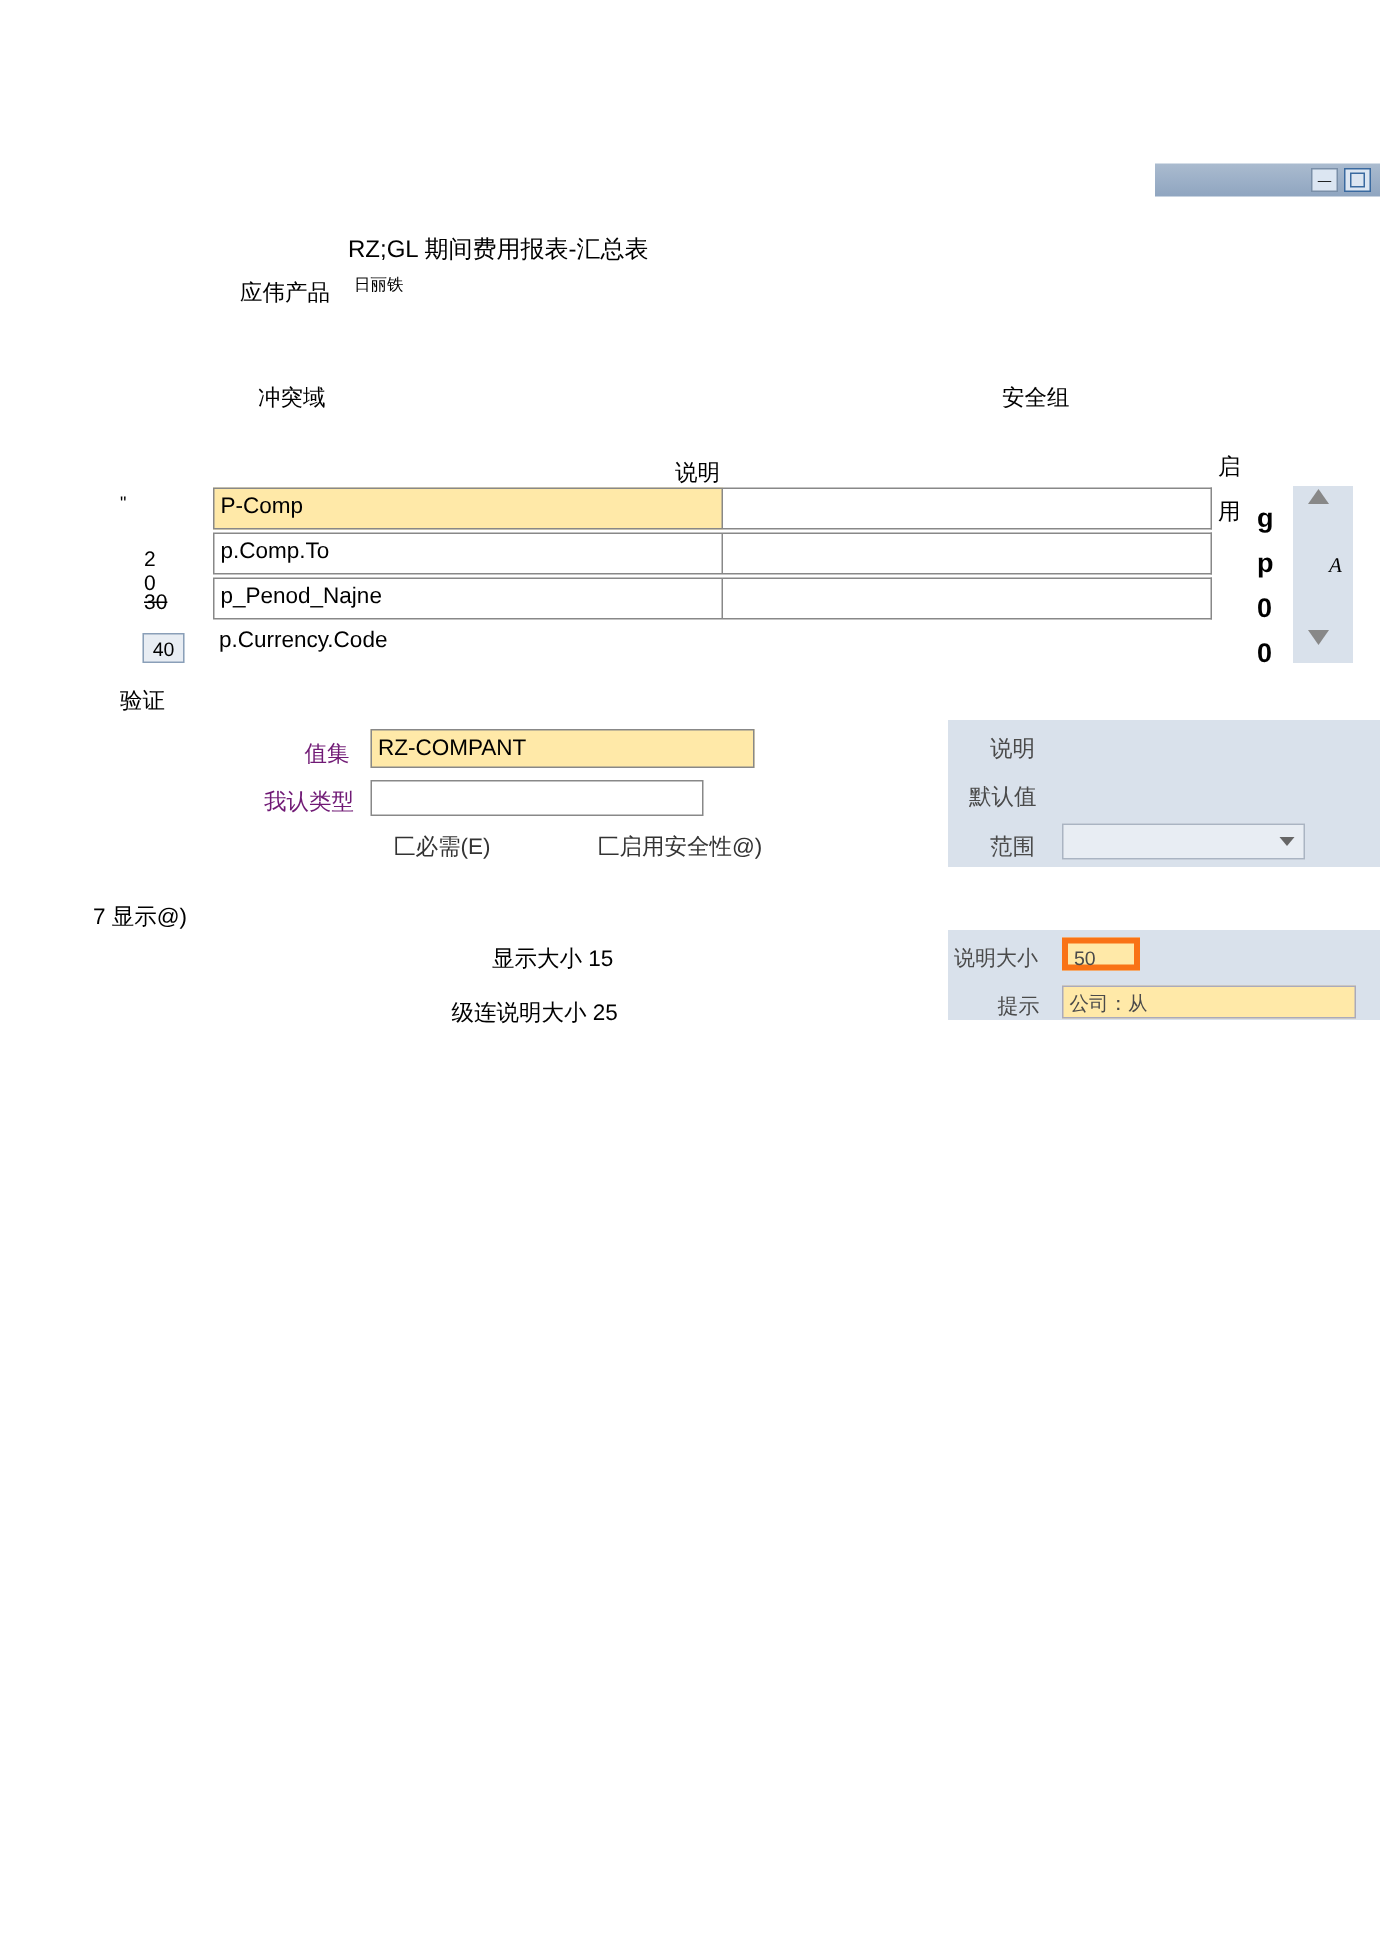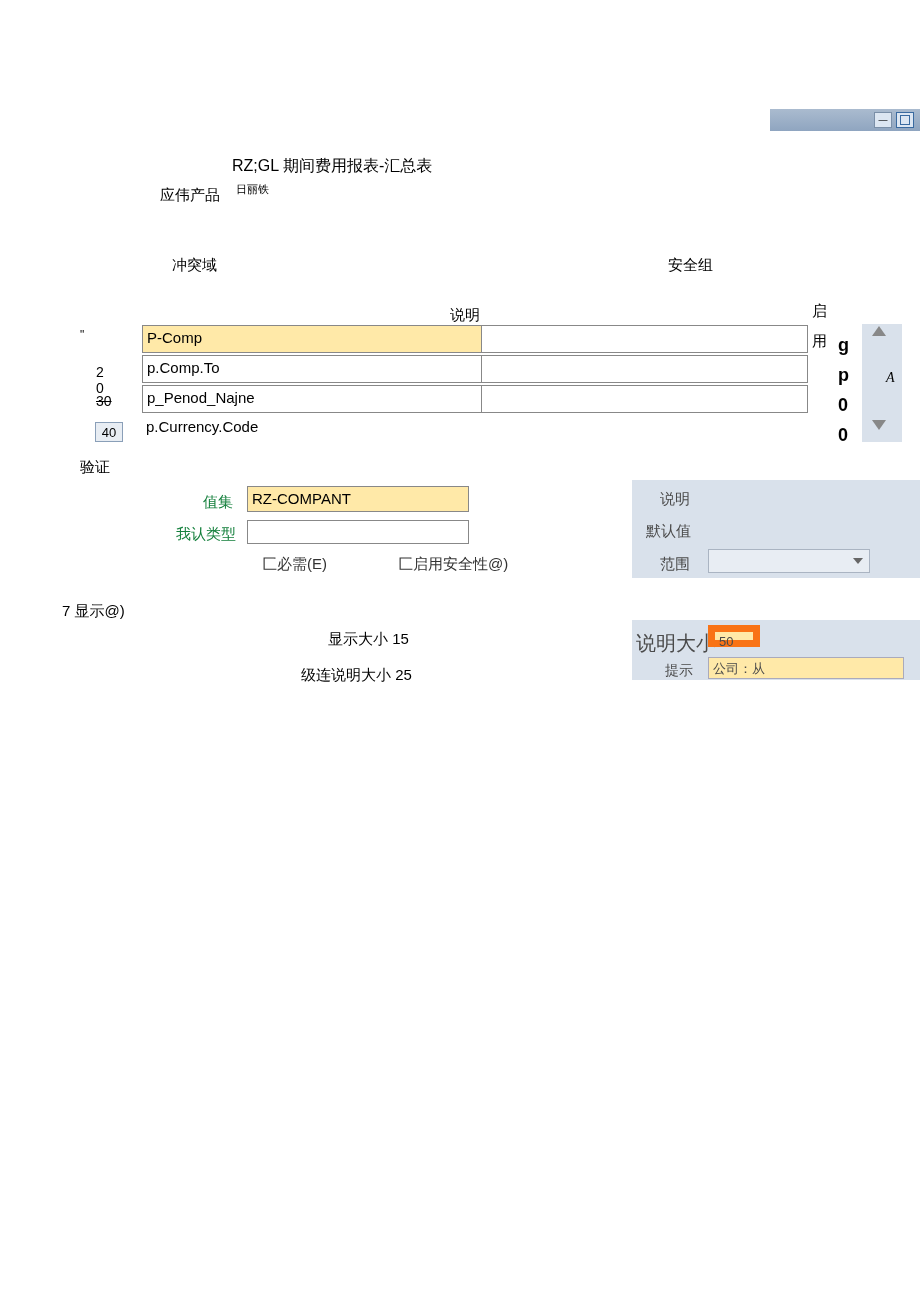--- a/index.html
+++ b/index.html
@@ -197,27 +197,27 @@
     .bg-strip {
       position: absolute;
       background: #d9e1eb;
     }
     .bg1 { top: 324px; left: 862px; width: 40px; height: 118px; }
     .bg2 { top: 480px; left: 632px; width: 288px; height: 98px; }
     .bg3 { top: 620px; left: 632px; width: 288px; height: 60px; }
     .label-888 {
       position: absolute;
       font-size: 15px;
-      color: #15803d;
+      color: #701a75;
     }
     .valueset-label { top: 493px; left: 203px; }
     .valueset-input {
       position: absolute;
       top: 486px; left: 247px;
-      width: 222px; height: 26px;
+      width: 256px; height: 26px;
       border: 1px solid #888;
       background: #ffe9a8;
       padding: 3px 4px;
       font-size: 15px;
     }
     .recog-label { top: 525px; left: 176px; }
     .recog-input {
       position: absolute;
       top: 520px; left: 247px;
       width: 222px; height: 24px;
@@ -247,26 +247,26 @@
     }
     .range-select .tri-down-sm {
       width: 0; height: 0;
       border-left: 5px solid transparent;
       border-right: 5px solid transparent;
       border-top: 6px solid #666;
     }
     .display-section { top: 602px; left: 62px; font-size: 15px; position: absolute; }
     .display-size-label { top: 630px; left: 328px; position: absolute; font-size: 15px; }
     .cascade-label { top: 666px; left: 301px; position: absolute; font-size: 15px; }
-    .desc-size-label { top: 630px; left: 636px; position: absolute; font-size: 20px; color: #4a4a4a; }
+    .desc-size-label { top: 630px; left: 636px; position: absolute; font-size: 14px; color: #4a4a4a; }
     .desc-size-input {
       position: absolute;
       top: 625px; left: 708px;
       width: 52px; height: 22px;
-      border: 7px solid #f97316;
+      border: 4px solid #f97316;
       background: #ffe9a8;
       font-size: 13px;
       padding: 2px 4px;
       color: #4a4a4a;
     }
     .tip-label { top: 662px; left: 665px; position: absolute; font-size: 14px; color: #4a4a4a; }
     .tip-input {
       position: absolute;
       top: 657px; left: 708px;
       width: 196px; height: 22px;

